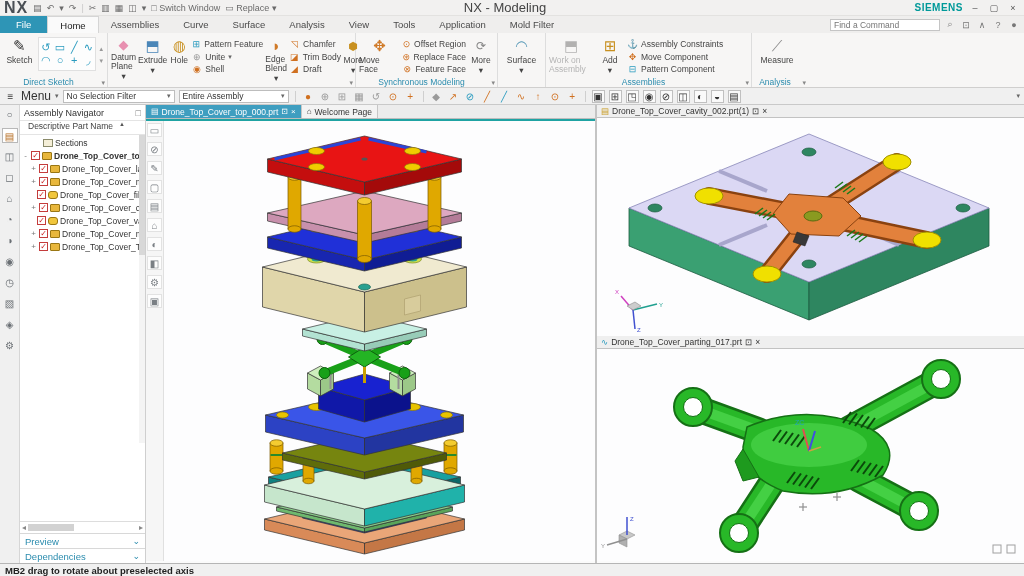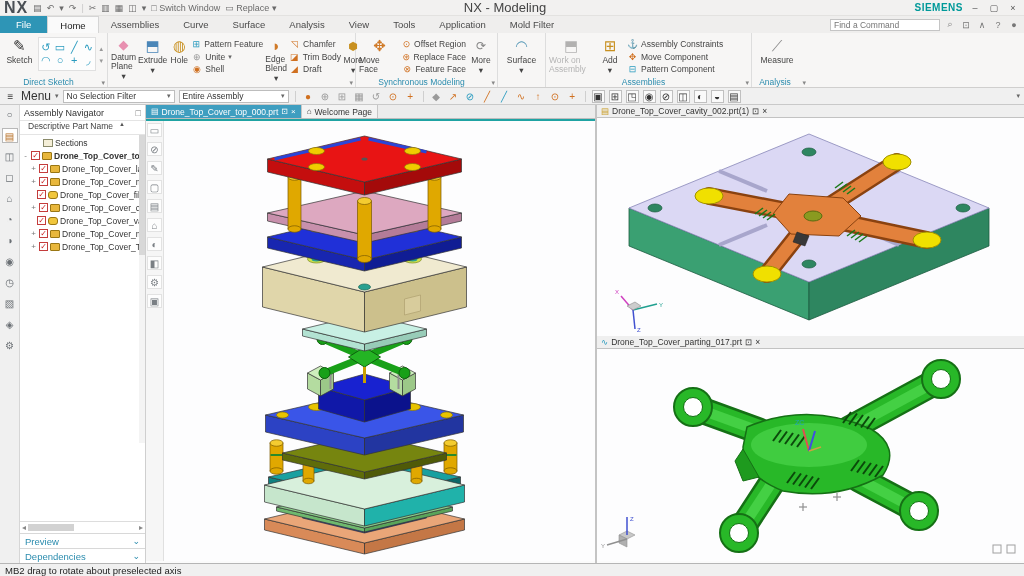--- a/index.html
+++ b/index.html
@@ -75,21 +75,21 @@
 .tealline{height:2px;background:#1fa3a3}
 #centerbody{display:flex;height:440px}
 #strip{width:18px;background:#f6f6f6;border-right:1px solid #e0e0e0;display:flex;flex-direction:column;align-items:center;padding-top:2px;gap:5px}
 .st-ic{font-size:10px;color:#7a7f84;width:15px;height:14px;text-align:center;line-height:14px;border:1px solid #e2e2e2;background:#fdfdfd}
 #main-canvas{flex:1;background:#fdfdfe}
 
 #rightcol{left:595px;top:105px;width:429px;height:458px;background:#fbfbfb;border-left:2px solid #c4c4c4}
 .vp-tabbar{height:13px;background:#efefef;border-bottom:1px solid #c2c2c2;display:flex;align-items:center;gap:3px;padding:0 4px;font-size:8.5px;color:#333}
 .vp-canvas{background:#fdfdfe}
 
-#statusbar{left:0;top:563px;width:1024px;height:13px;background:#f0f0f0;border-top:1px solid #b5b5b5;display:flex;align-items:center;padding:0 5px;font-weight:normal;color:#222;font-size:9.5px}
+#statusbar{left:0;top:563px;width:1024px;height:13px;background:#f0f0f0;border-top:1px solid #b5b5b5;display:flex;align-items:center;padding:0 5px;font-weight:bold;color:#222;font-size:9.5px}
 svg{display:block}
 .orange{color:#d07020}.teal{color:#2a9bbf}.gray{color:#9a9a9a}.gold{color:#c89a20}
 </style>
 </head>
 <body>
 
 <div id="titlebar" class="abs">
   <span id="nx-logo">NX</span>
   <span class="qa">▤</span>
   <span class="qa">↶</span>

